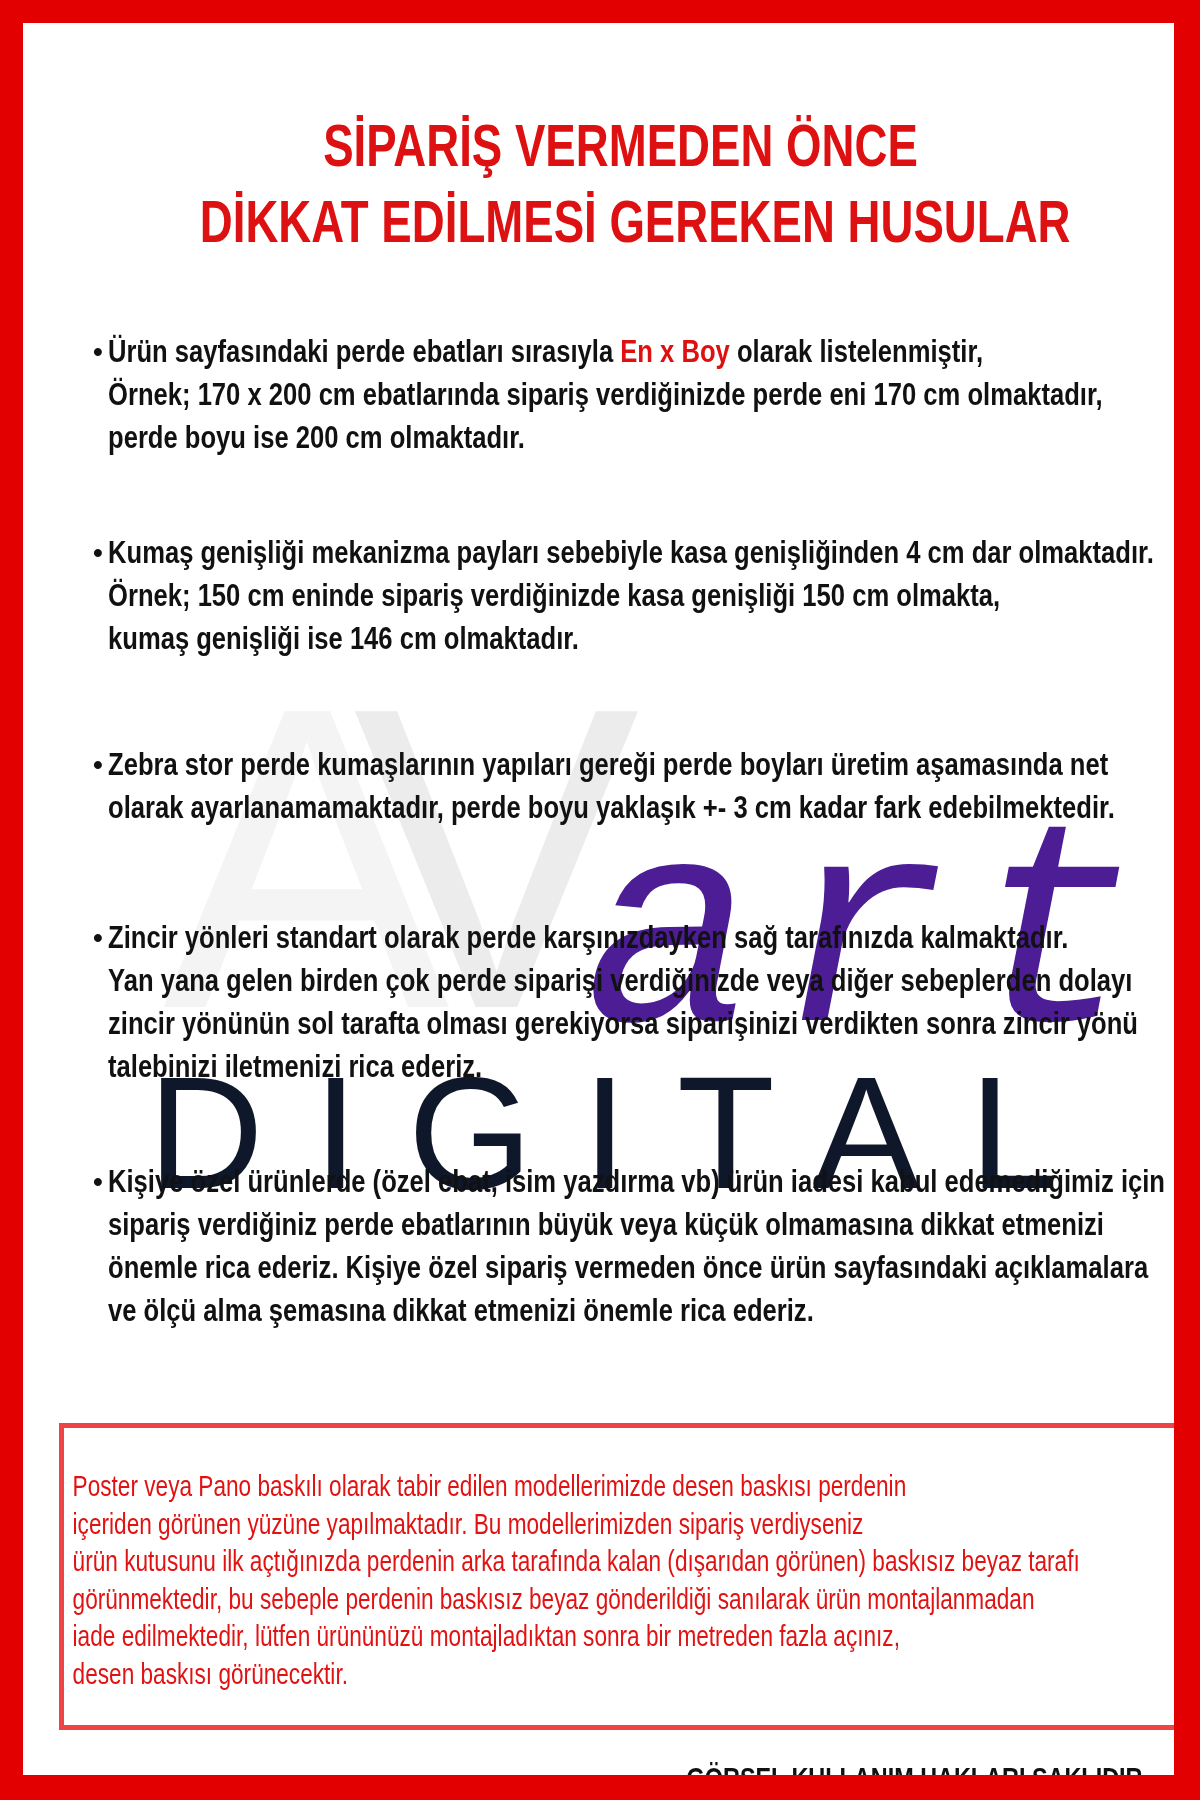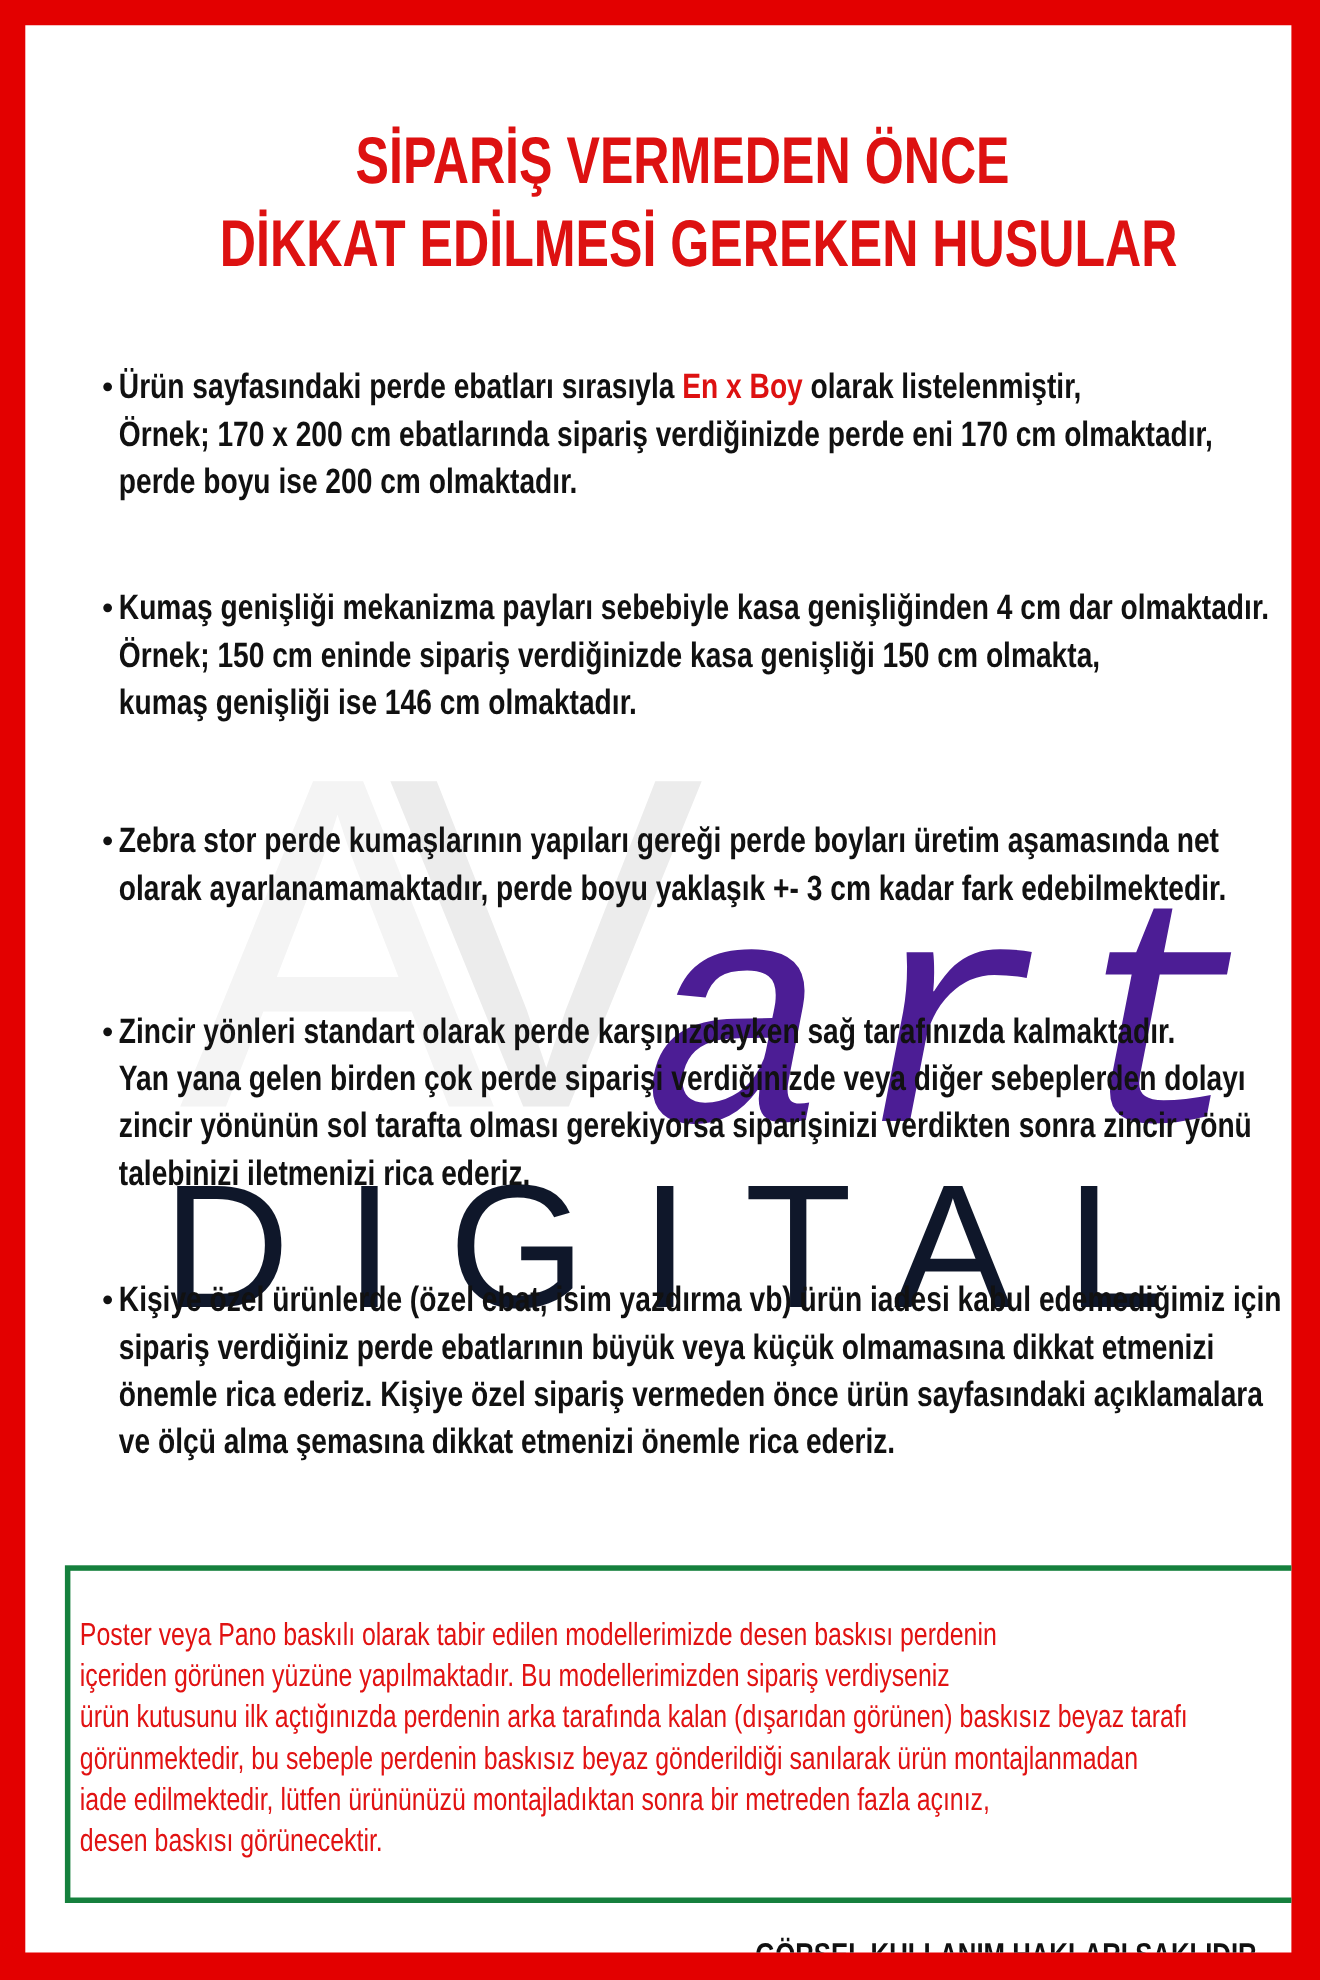--- a/index.html
+++ b/index.html
@@ -37,21 +37,21 @@
   .bullet.b2{margin-bottom:83px;}
   .bullet.b3{margin-bottom:87px;}
   .bullet.b4{margin-bottom:72px;}
   .marker{flex:none;width:15px;font-size:28px;line-height:43px;font-weight:700;}
   .blines{transform:scaleX(0.8);transform-origin:0 0;width:150%;}
   .bline{font-size:32px;line-height:43px;font-weight:700;white-space:nowrap;}
   .red{color:#dd1111;}
   
   .notice{
     position:absolute;left:36px;top:1400px;width:1127px;height:307px;
-    box-sizing:border-box;border:5px solid #15803d;overflow:hidden;z-index:1;
+    box-sizing:border-box;border:5px solid #ef4444;overflow:hidden;z-index:1;
   }
   .notice-inner{padding:40px 0 0 11px;transform:scaleX(0.78);transform-origin:0 0;width:150%;}
   .nline{font-size:29px;line-height:37.5px;color:#e11212;white-space:nowrap;}
   
   .footer{
     position:absolute;right:32px;top:1738px;z-index:1;
     font-size:30px;font-weight:700;white-space:nowrap;
     transform:scaleX(0.78);transform-origin:100% 0;
   }
 </style>

